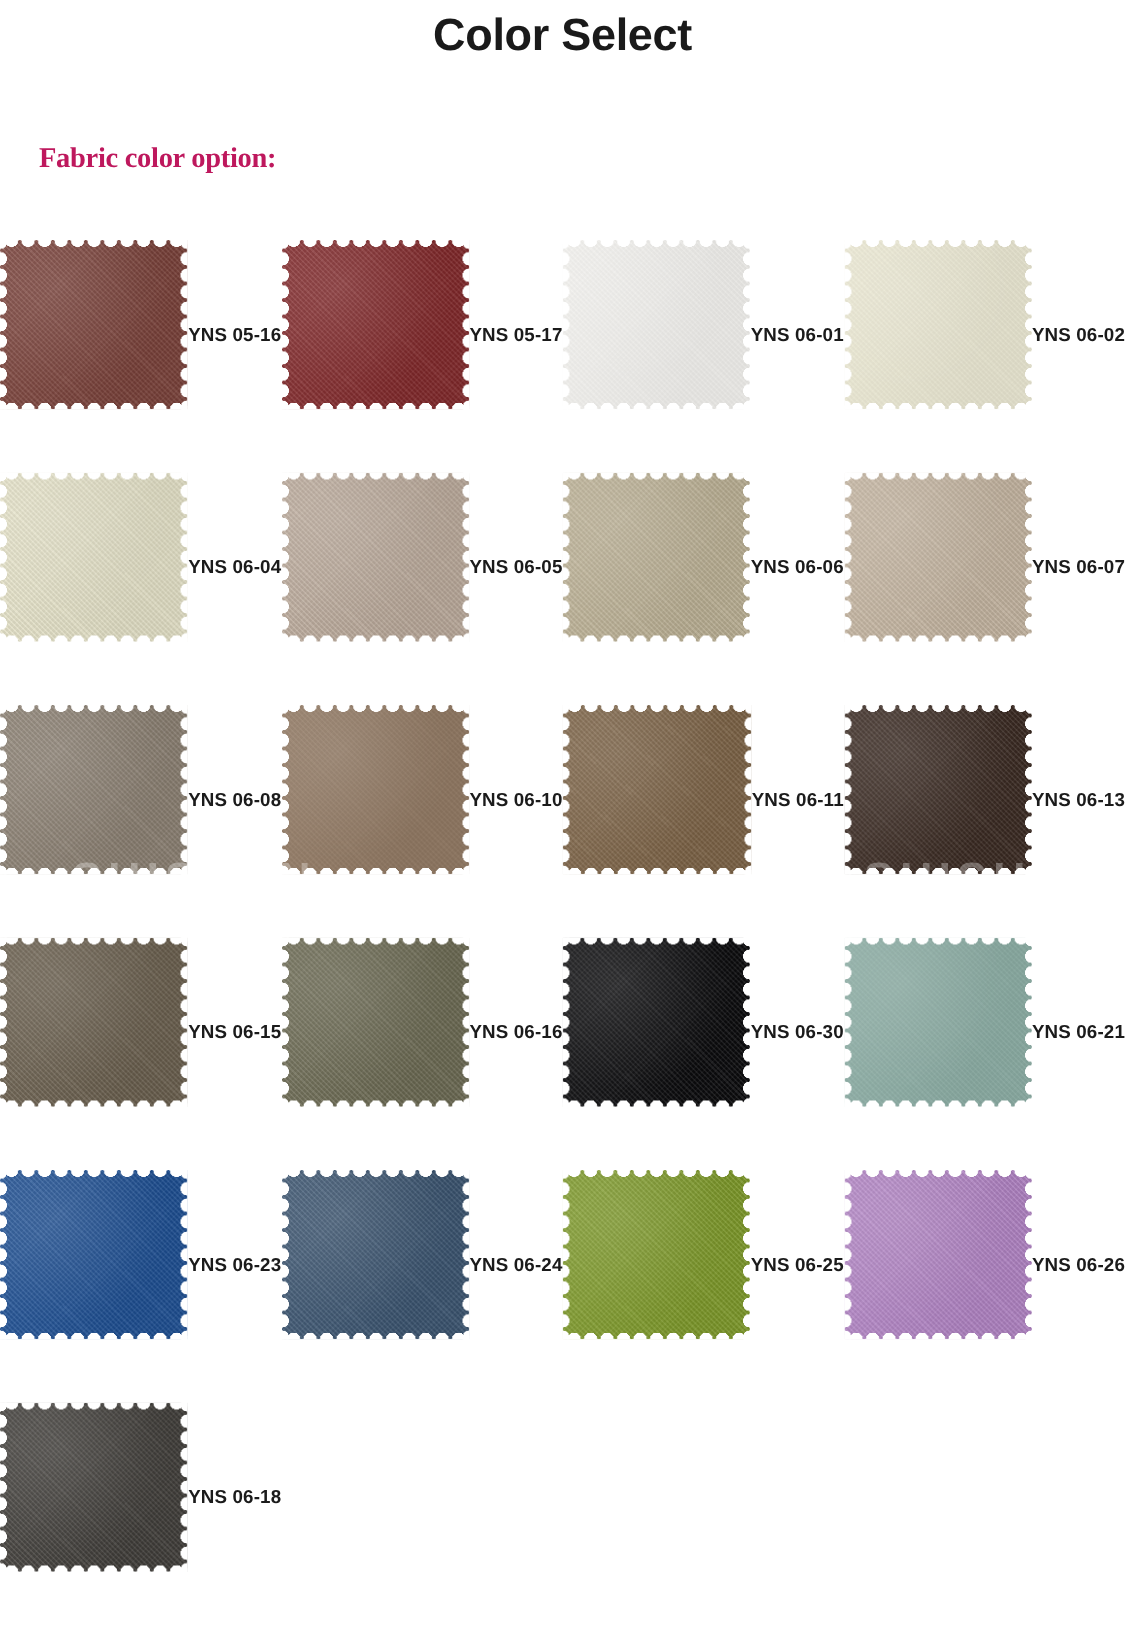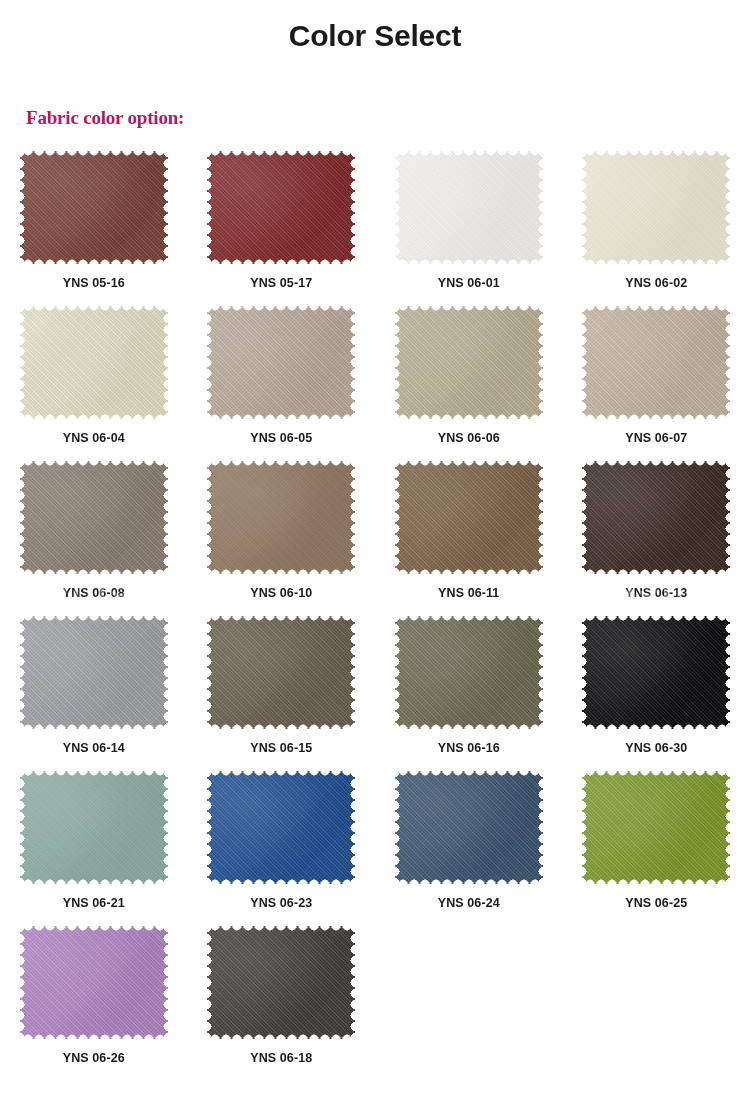--- a/index.html
+++ b/index.html
@@ -15,21 +15,21 @@
     position: relative;
     overflow: hidden;
   }
 
   .page-title {
     text-align: center;
     font-size: 30px;
     font-weight: bold;
     color: #1a1a1a;
     letter-spacing: -0.2px;
-    padding-top: 18px;
+    padding-top: 6px;
     margin: 0;
     line-height: 1.2;
   }
 
   .section-title {
     font-size: 19px;
     font-weight: bold;
     color: #be185d;
     margin: 0;
     padding: 53px 0 0 26px;
@@ -41,21 +41,20 @@
     margin: 0;
     padding: 22px 0 0 0;
     display: grid;
     grid-template-columns: repeat(4, 187.5px);
     grid-auto-rows: 155px;
     width: 750px;
   }
 
   .swatch-cell {
     display: flex;
-    flex-direction: column;
     align-items: center;
     justify-content: flex-start;
   }
 
   .swatch-wrap {
     width: 148px;
     height: 113px;
     position: relative;
   }
 
@@ -244,29 +243,20 @@
       <div class="swatch-wrap">
         <div class="swatch" style="background: rgb(58, 42, 34);">
           <div class="swatch-texture"></div>
           <div class="swatch-sheen"></div>
         </div>
       </div>
       <div class="swatch-label">YNS 06-13</div>
     </div>
     <div class="swatch-cell">
       <div class="swatch-wrap">
-        <div class="swatch" style="background: rgb(161, 162, 166);">
-          <div class="swatch-texture"></div>
-          <div class="swatch-sheen"></div>
-        </div>
-      </div>
-      <div class="swatch-label">YNS 06-14</div>
-    </div>
-    <div class="swatch-cell">
-      <div class="swatch-wrap">
         <div class="swatch" style="background: rgb(106, 95, 78);">
           <div class="swatch-texture"></div>
           <div class="swatch-sheen"></div>
         </div>
       </div>
       <div class="swatch-label">YNS 06-15</div>
     </div>
     <div class="swatch-cell">
       <div class="swatch-wrap">
         <div class="swatch" style="background: rgb(108, 106, 83);">

